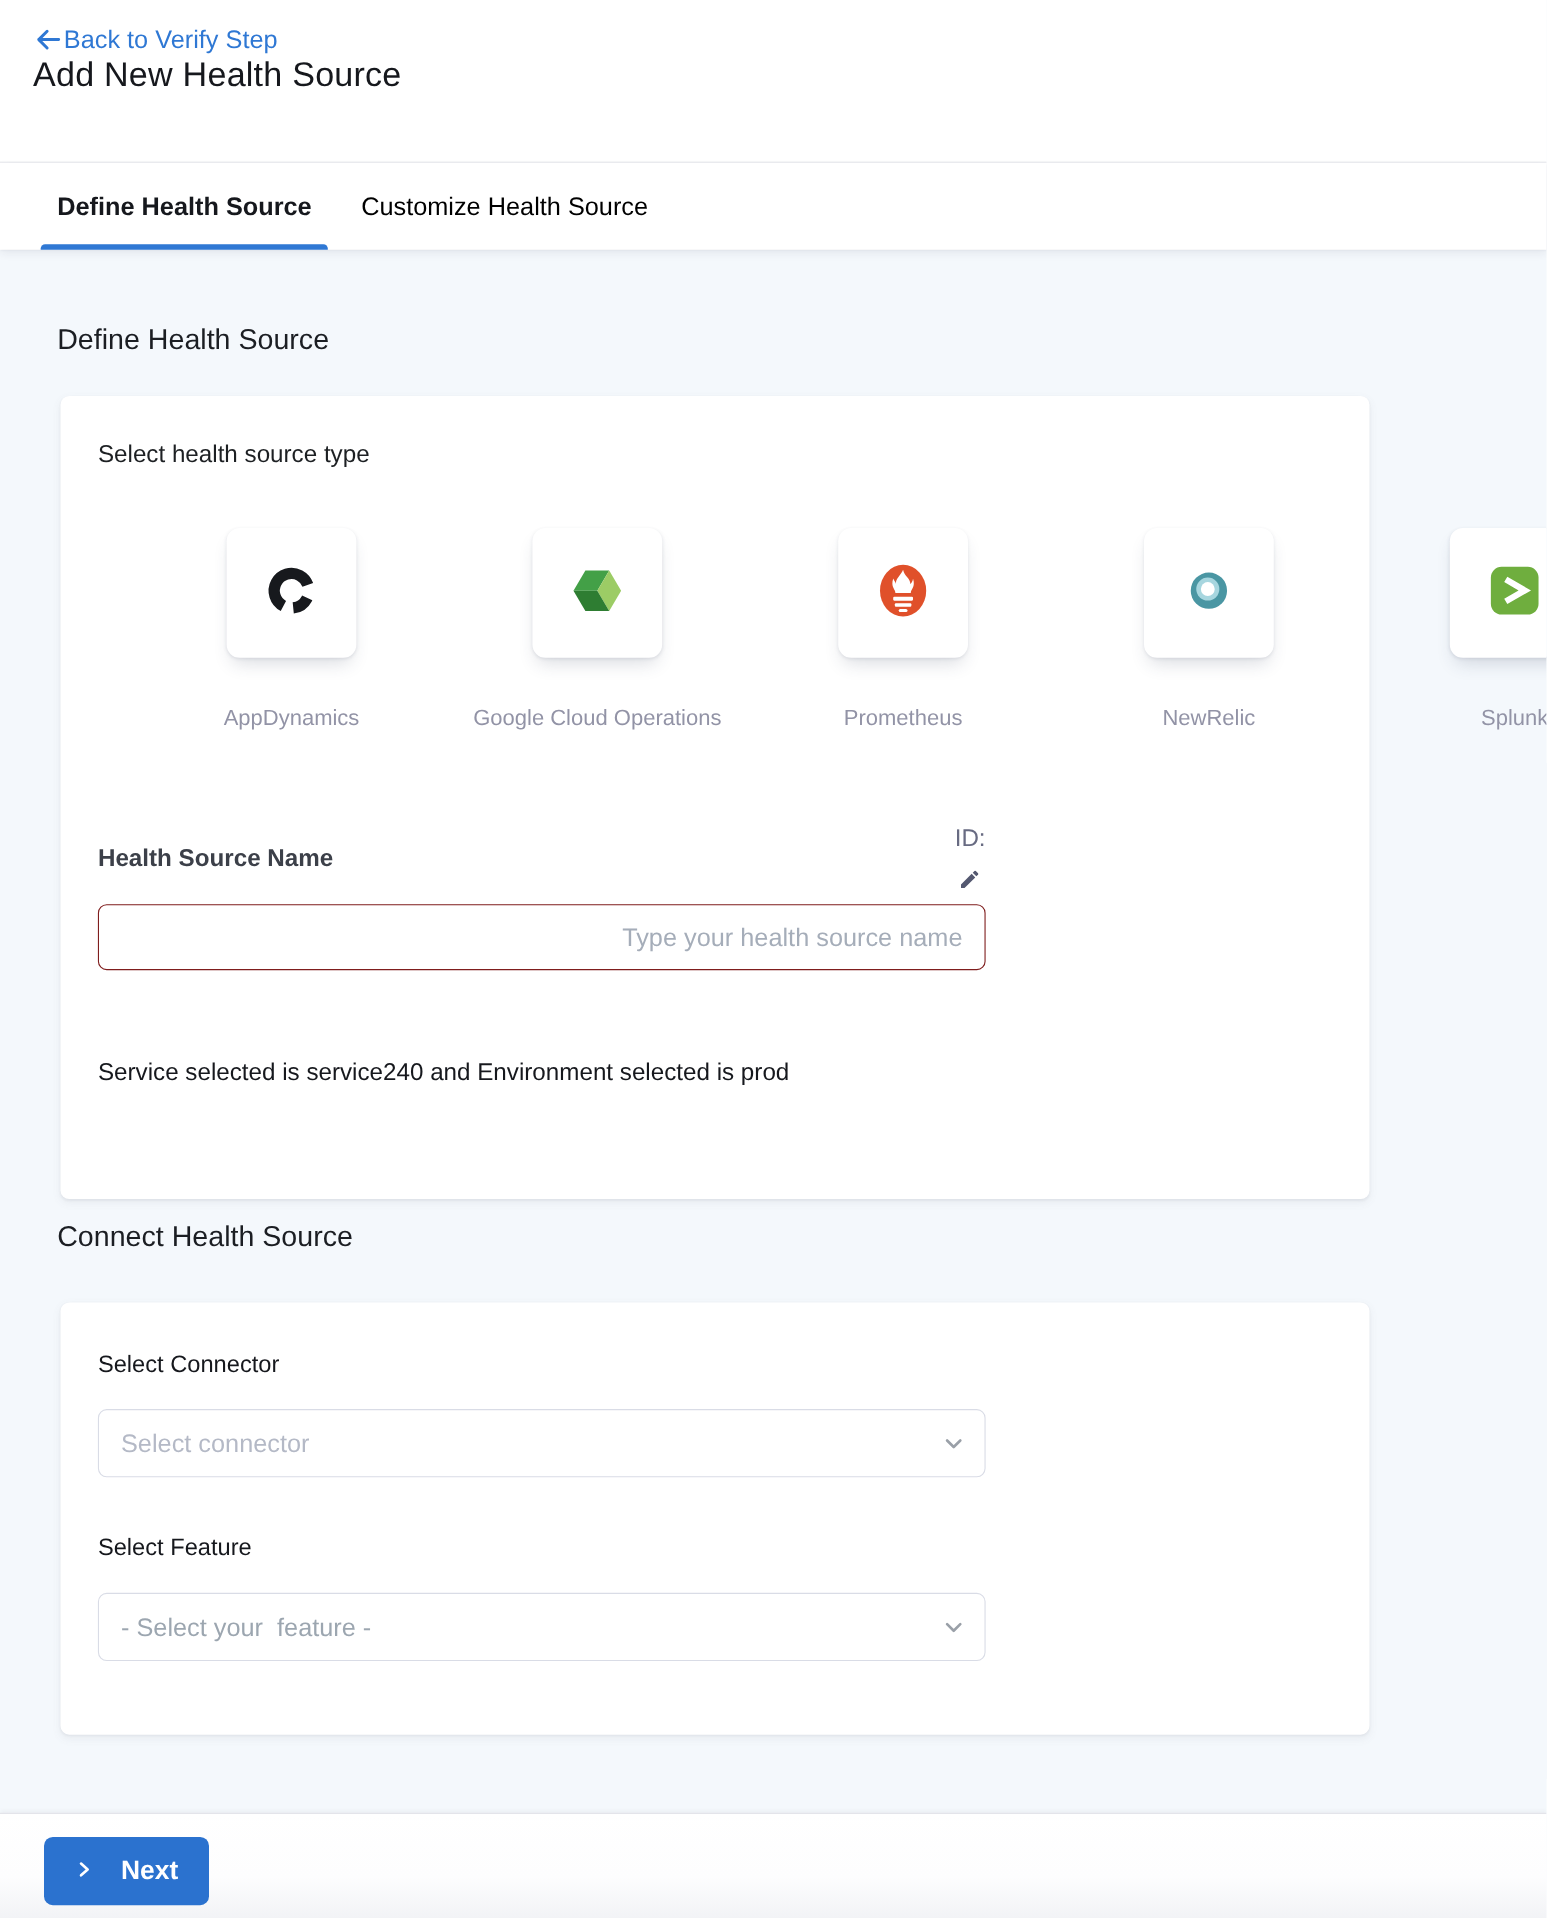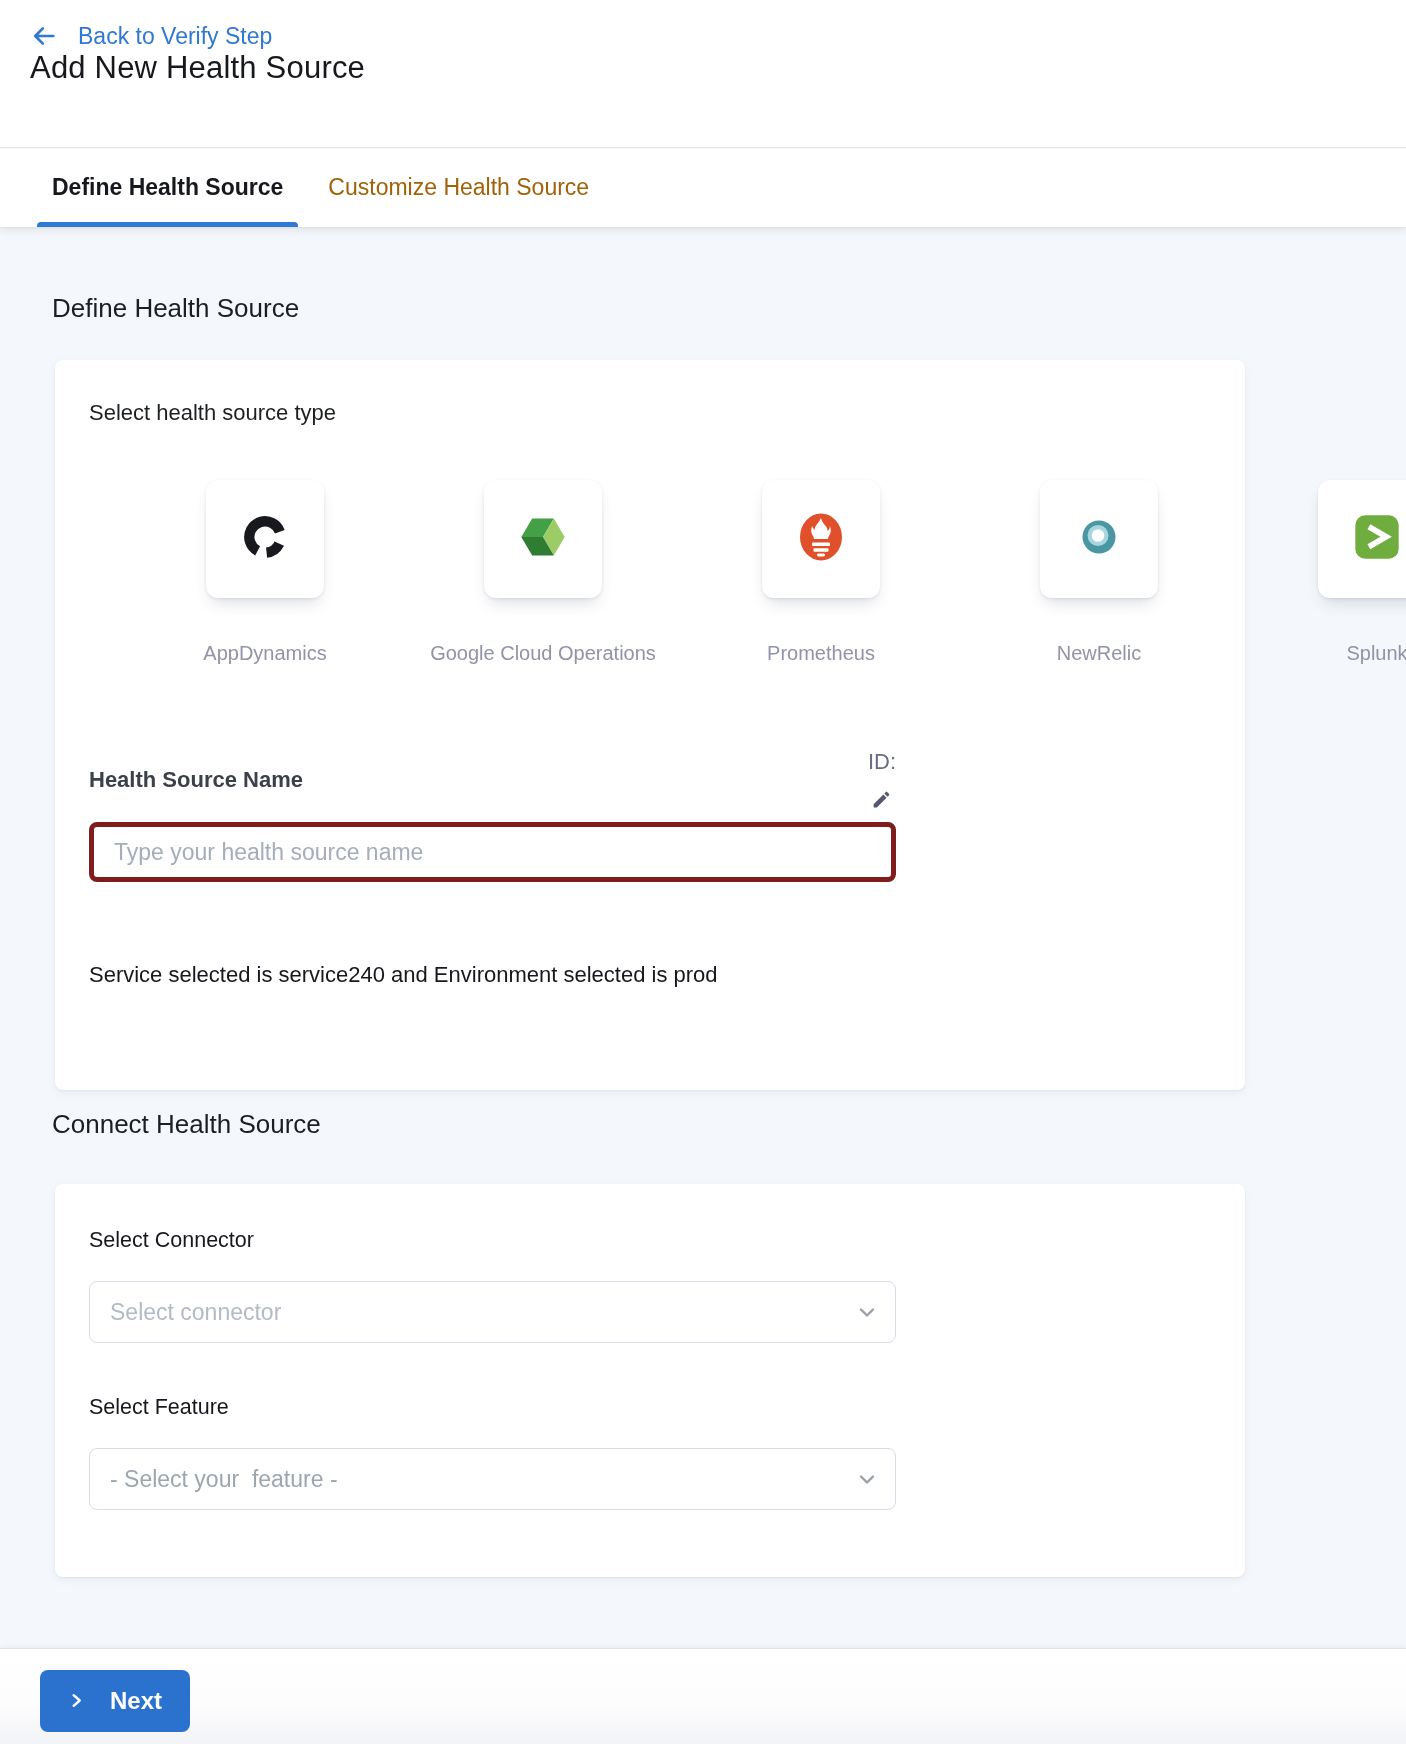--- a/index.html
+++ b/index.html
@@ -7,34 +7,34 @@
   body {
     font-family:"Liberation Sans", sans-serif;
     color:#1d2023;
     background:#ffffff;
     overflow:hidden;
   }
   .page { width:1406px; height:1744px; display:flex; flex-direction:column; }
 
   
   .header { height:148px; padding:22px 0 0 30px; background:#ffffff; border-bottom:1px solid #e2e3e9; }
-  .back-row { display:flex; align-items:center; gap:20px; cursor:pointer; width:max-content; }
+  .back-row { display:flex; align-items:center; cursor:pointer; width:max-content; }
   .back-row svg { display:block; }
   .back-label { color:#2f78d4; font-size:23px; font-weight:500; }
   .page-title { font-size:31px; font-weight:400; color:#16181d; letter-spacing:.2px; }
 
   
   .tabbar {
     height:79px; background:#ffffff; display:flex; align-items:stretch;
     padding-left:37px; gap:15px; position:relative; z-index:3;
     box-shadow:0 4px 8px rgba(40,41,61,.08), 0 1px 2px rgba(40,41,61,.05);
   }
   .tab { position:relative; display:flex; align-items:center; padding:0 15px; font-size:23px; cursor:pointer; }
   .tab.active { font-weight:700; color:#16181d; }
-  .tab.inactive { color:#a16207; font-weight:400; }
+  .tab.inactive { color:#000000; font-weight:400; }
   .tab.active::after {
     content:""; position:absolute; left:0; right:0; bottom:0; height:5px;
     background:#2f78d4; border-radius:4px 4px 0 0;
   }
 
   
   .main { height:1421px; background:#f4f8fc; overflow:hidden; }
   .section-heading { padding:66px 0 0 52px; font-size:26px; font-weight:400; color:#1b1e23; }
   .section-heading.connect { padding-top:19px; }
 
@@ -56,23 +56,23 @@
   }
   .tile-label { margin-top:44px; font-size:20px; color:#9293a6; white-space:nowrap; }
 
   .name-row { margin-top:84px; width:807px; display:flex; justify-content:space-between; align-items:center; }
   .field-label-strong { font-size:22px; font-weight:600; color:#3c4049; }
   .id-wrap { display:flex; align-items:center; gap:14px;flex-direction:column; }
   .id-label { font-size:22px; color:#686b82; }
   .pencil { cursor:pointer; display:flex; }
 
   .text-input {
-    margin-top:12px; width:807px; height:60px; border:5px solid #7f1d1d; border-radius:8px;
+    margin-top:12px; width:807px; height:60px; border:1px solid #7f1d1d; border-radius:8px;
     padding:0 20px; font-size:23px; font-family:"Liberation Sans", sans-serif; color:#737373;
-    background:#ffffff; outline:none;
+    background:#ffffff; outline:none;text-align:right;
   }
   .text-input::placeholder { color:#a5adb9; opacity:1; }
 
   .service-note { margin-top:80px; font-size:22px; color:#16181d; }
 
   .field-label { font-size:21.5px; color:#16181d; }
   .field-label.second { margin-top:52px; }
 
   .select {
     position:relative; margin-top:28px; width:807px; height:62px; border:1px solid #d9dce6;

